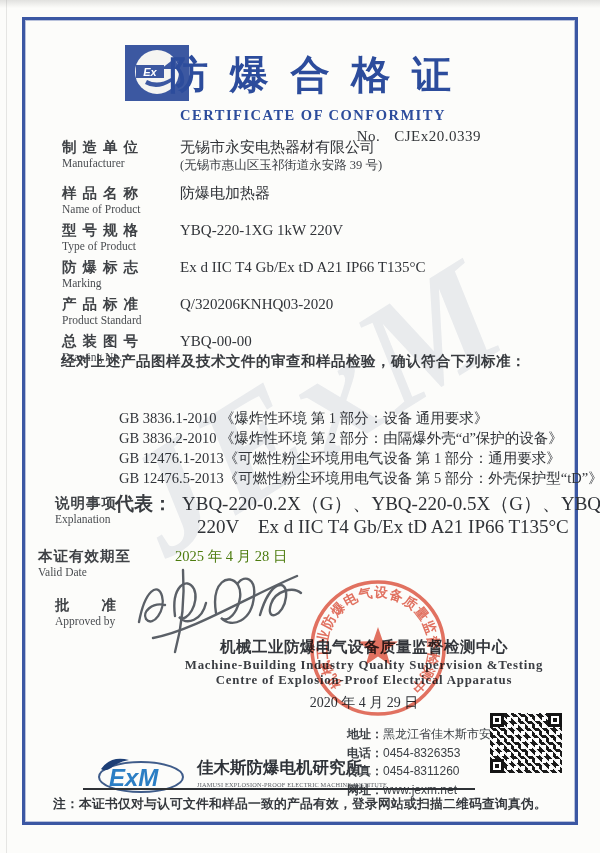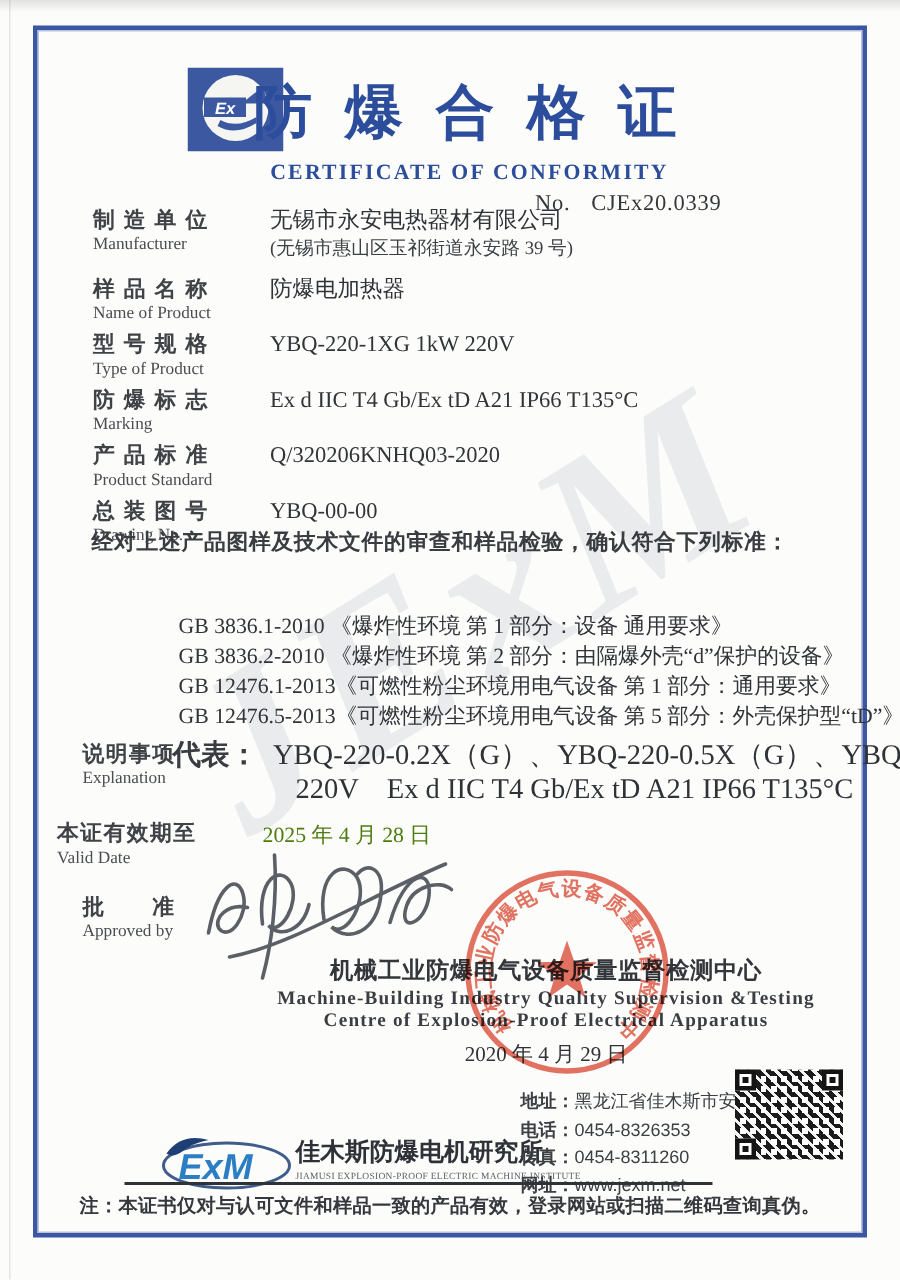--- a/index.html
+++ b/index.html
@@ -56,21 +56,21 @@
   .signature{position:absolute;left:100px;top:540px;width:190px;height:105px;z-index:2;}
   
   .issuer{position:absolute;left:139px;top:617px;width:400px;text-align:center;z-index:1;}
   .org-cn{font-family:"Liberation Sans",sans-serif;font-size:15.5px;font-weight:bold;color:#33363b;
     letter-spacing:.5px;white-space:nowrap;}
   .org-en{font-size:12.8px;font-weight:bold;color:#3a3d42;letter-spacing:.8px;line-height:15px;white-space:nowrap;}
   .issue-date{margin-top:6px;font-size:14px;color:#2f3237;}
   .stamp{position:absolute;left:278px;top:553px;width:150px;height:150px;opacity:.8;
     mix-blend-mode:multiply;z-index:3;}
   
-  .jexm-logo{position:absolute;left:78px;top:733px;width:95px;height:45px;z-index:1;}
+  .jexm-logo{position:absolute;left:68px;top:733px;width:95px;height:45px;z-index:1;}
   .institute{position:absolute;left:172px;top:737px;width:190px;z-index:1;}
   .inst-cn{font-family:"Liberation Sans",sans-serif;font-size:16.5px;font-weight:bold;color:#2e3238;
     white-space:nowrap;}
   .inst-en{font-size:6.3px;color:#5a5e63;letter-spacing:.2px;margin-top:2px;white-space:nowrap;}
   .contacts{position:absolute;left:322px;top:705px;z-index:1;}
   .contact-row{display:flex;font-family:"Liberation Sans",sans-serif;font-size:12px;color:#3c4045;
     line-height:18.5px;white-space:nowrap;}
   .c-label{font-weight:bold;}
   .qr{position:absolute;left:465px;top:693px;width:72px;height:60px;background-color:#fff;
     background-image:

